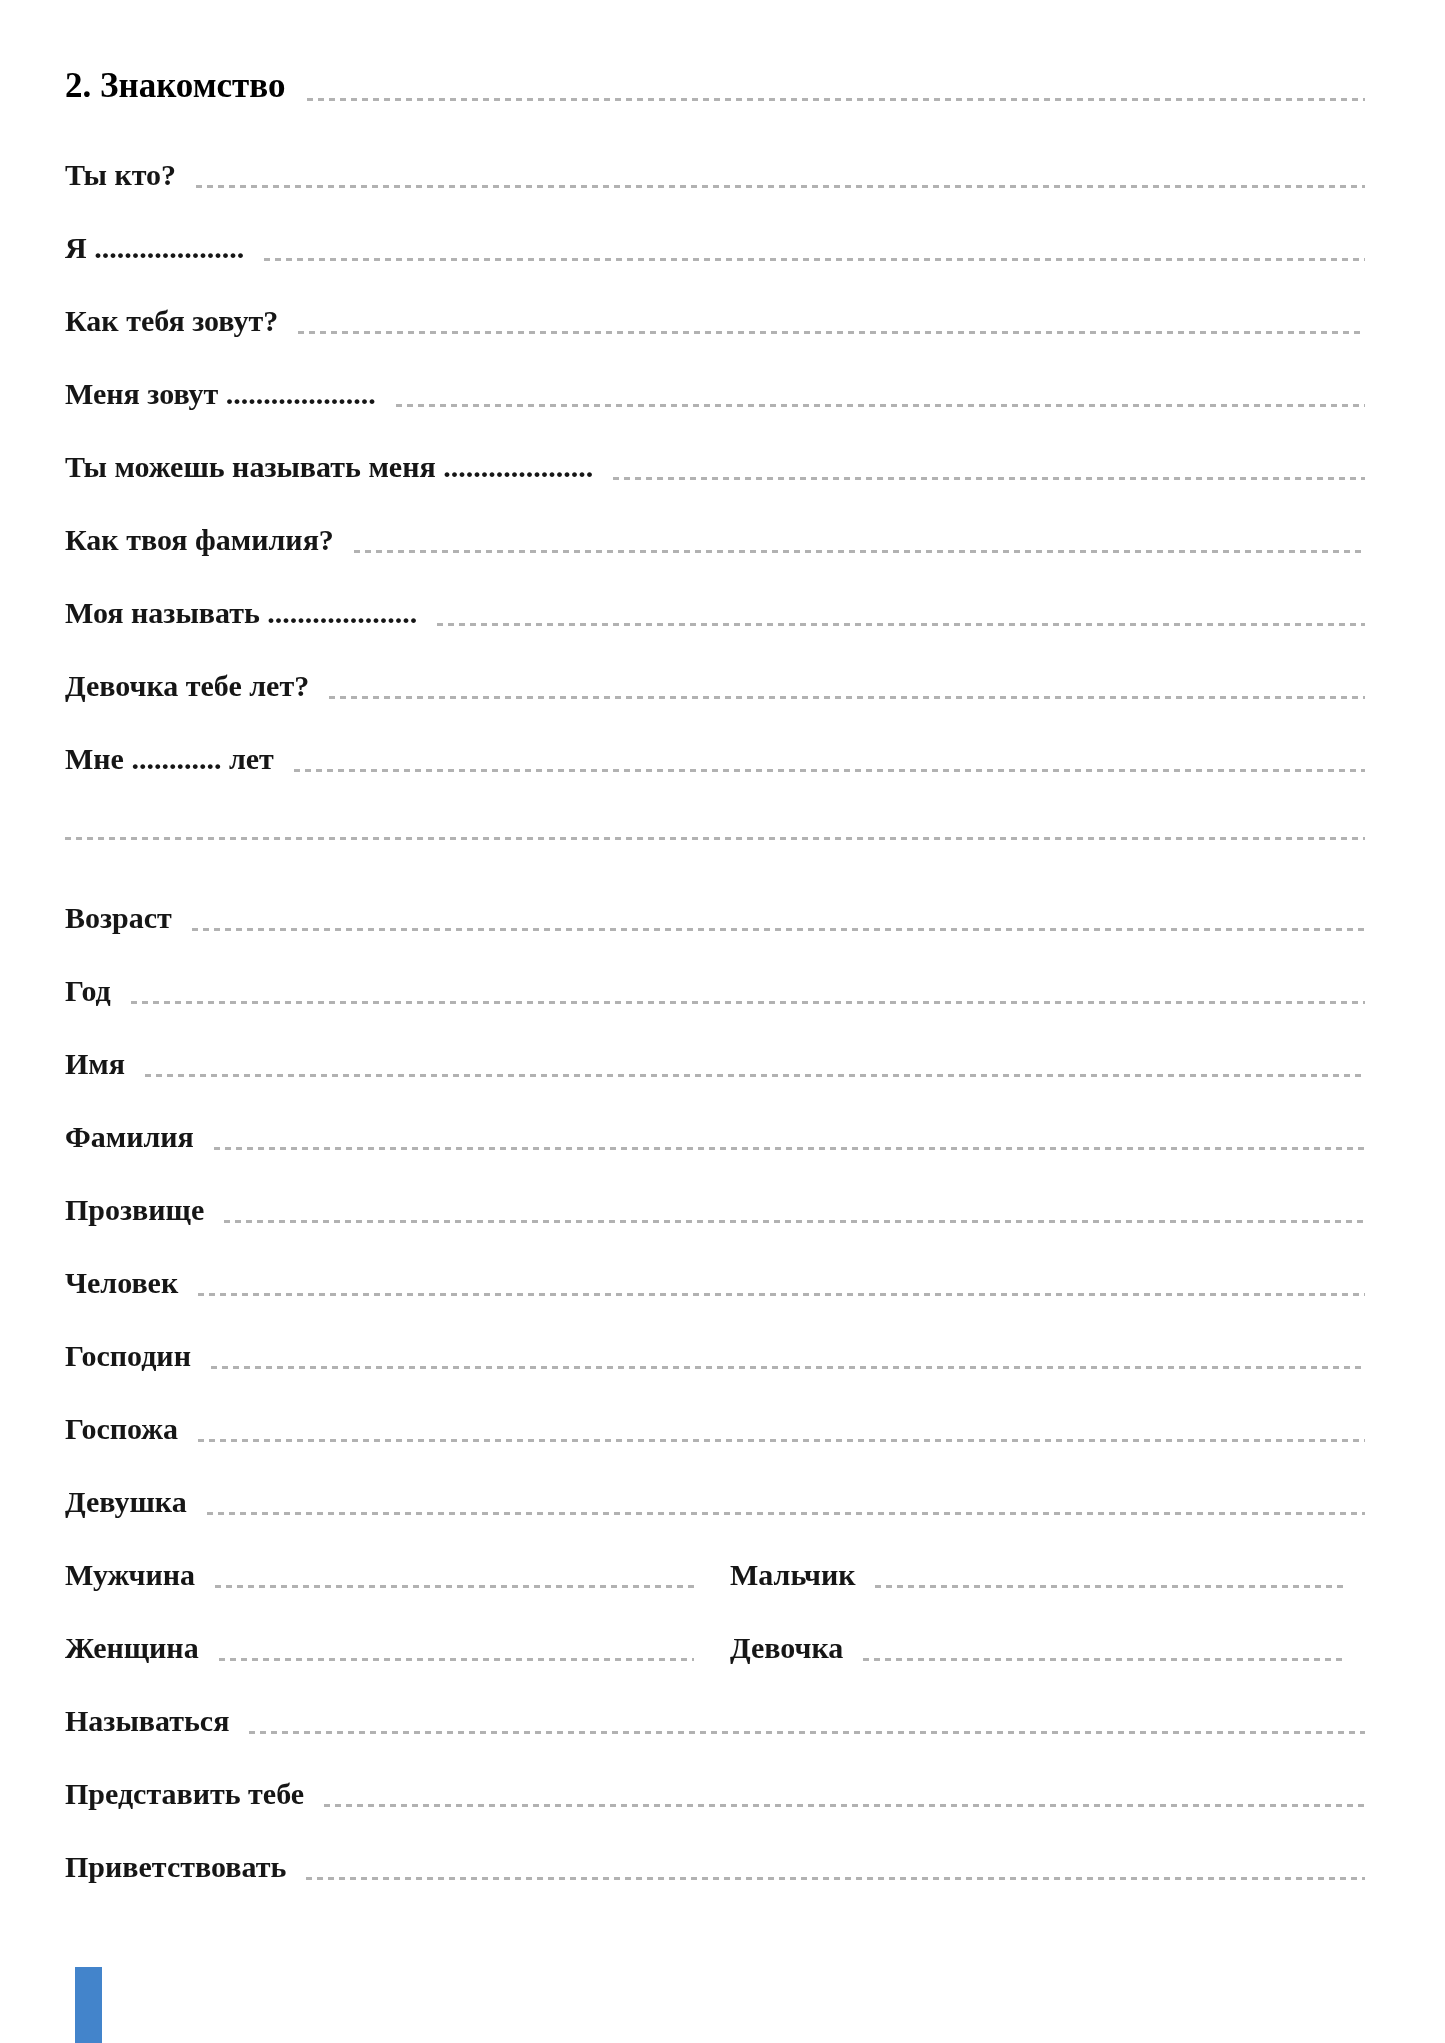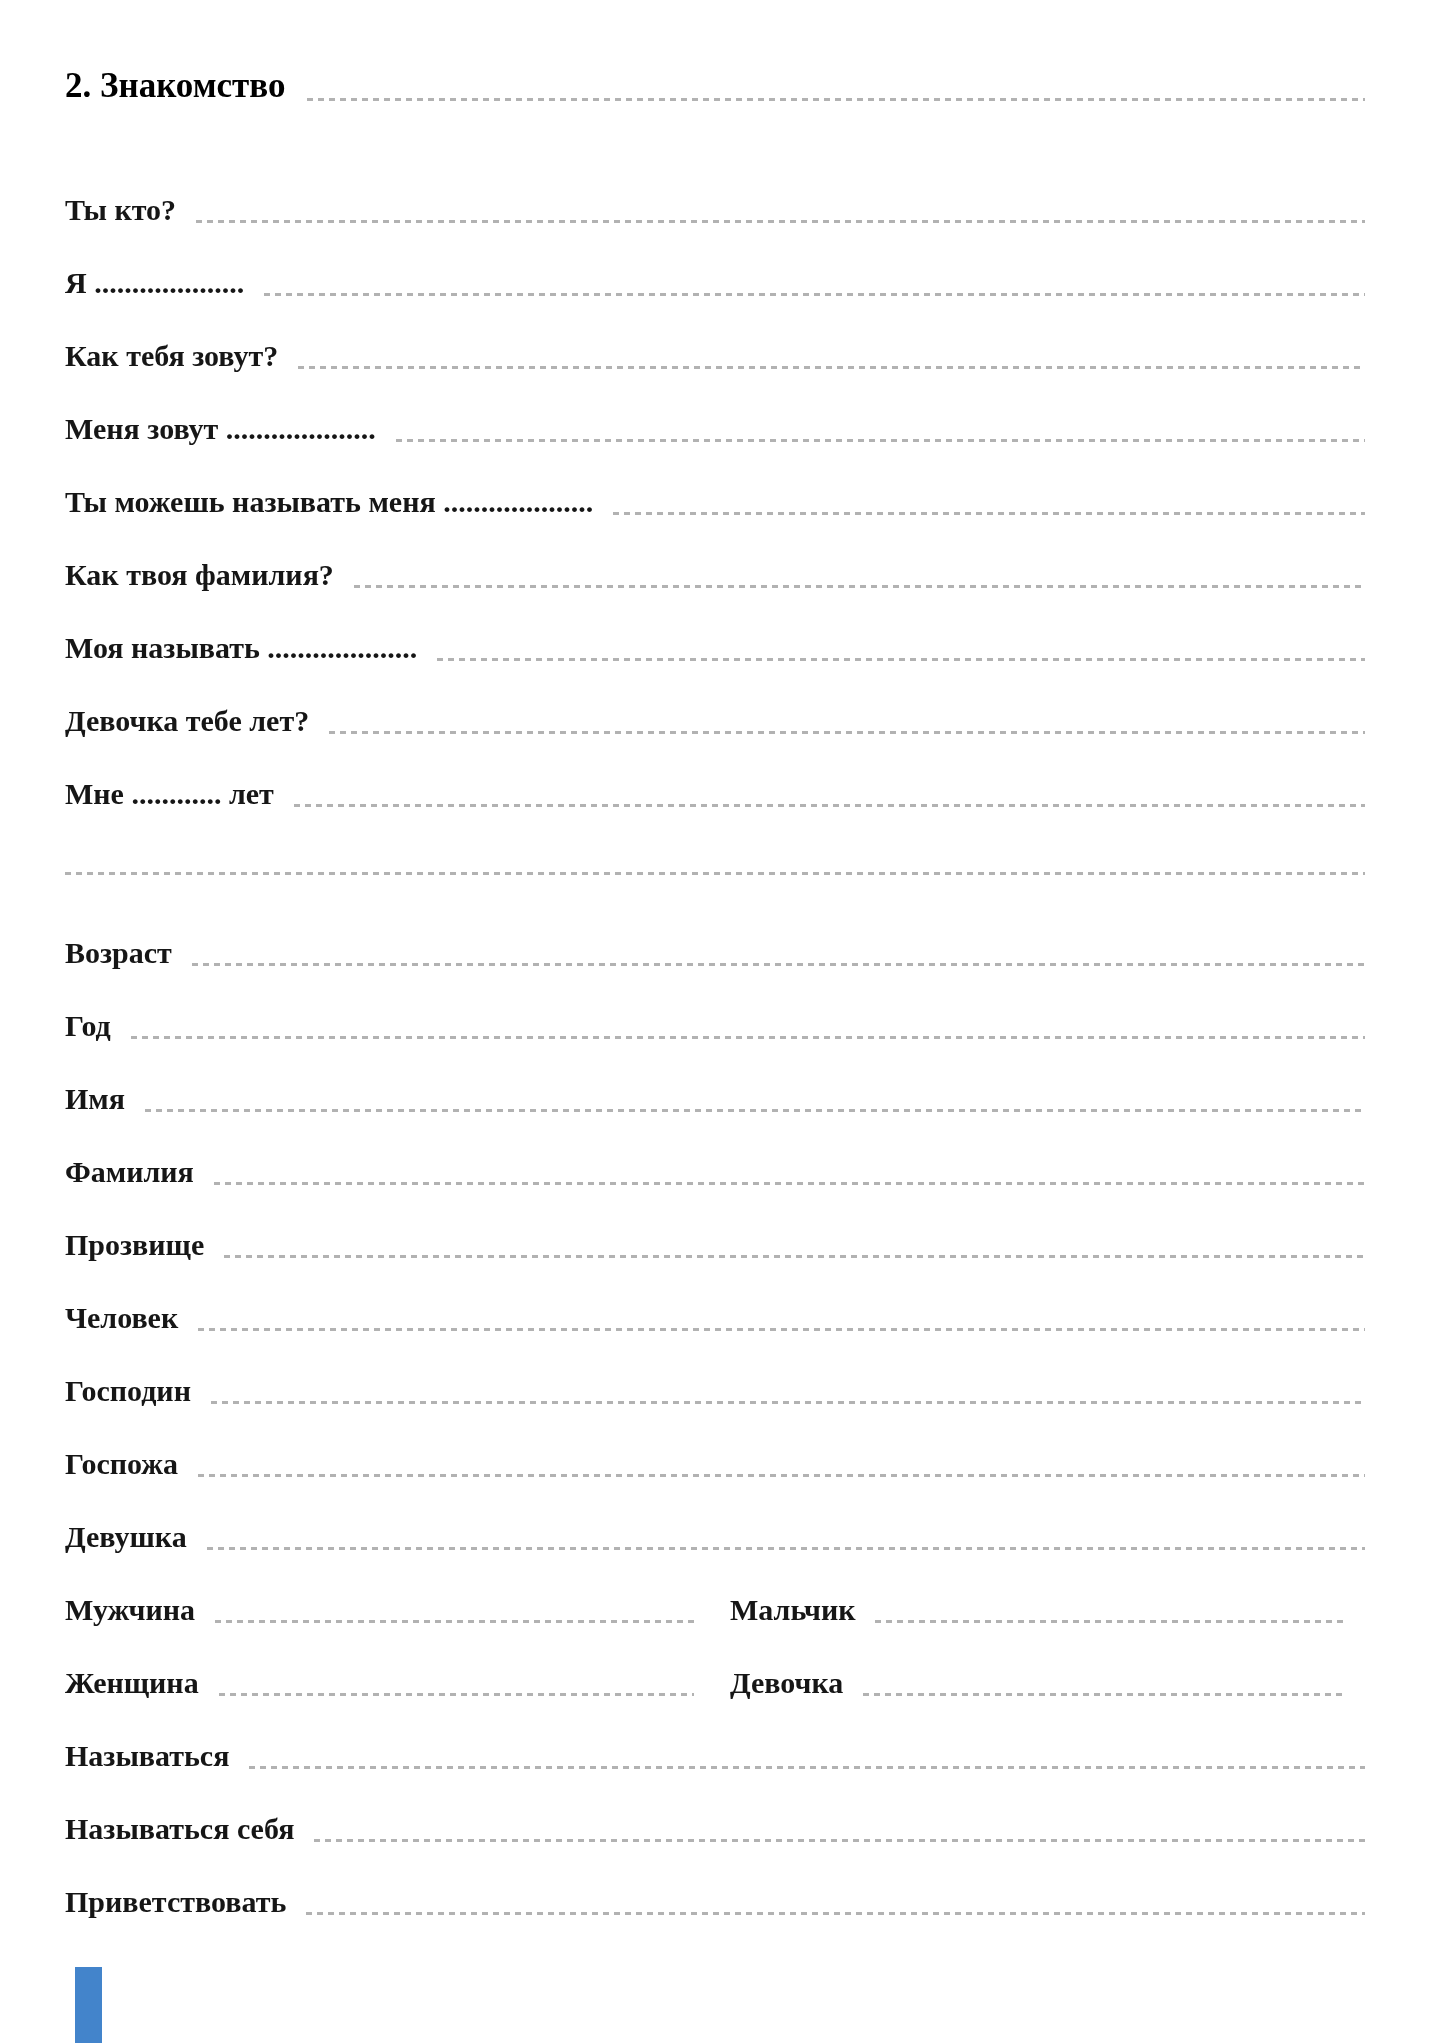--- a/index.html
+++ b/index.html
@@ -6,21 +6,21 @@
   .page{
     position:relative;
     width:1445px;height:2043px;
     box-sizing:border-box;
     padding:62px 80px 0 65px;
     background:#ffffff;
     color:#161616;
     font-family:"Liberation Serif","DejaVu Serif",serif;
     overflow:hidden;
   }
-  .title-row{display:flex;align-items:center;height:48px;margin-bottom:63px;}
+  .title-row{display:flex;align-items:center;height:48px;margin-bottom:28px;}
   .page-title{
     margin:0;font-size:35px;line-height:48px;font-weight:700;color:#000;
     white-space:nowrap;
   }
   .row{display:flex;align-items:center;height:73px;}
   .row.blank{height:86px;}
   .label{font-size:30px;line-height:36px;white-space:nowrap;font-weight:bold;}
   .dotline{
     flex:1;height:3px;margin-left:20px;margin-top:24px;
     background:repeating-linear-gradient(to right,var(--dots,#b2b2b2) 0 6px,transparent 6px 11px);
@@ -138,21 +138,21 @@
         <span class="cell right">
           <span class="label">Девочка</span>
           <span class="dotline"></span>
         </span>
       </div>
       <div class="row">
         <span class="label">Называться</span>
         <span class="dotline"></span>
       </div>
       <div class="row">
-        <span class="label">Называться себя</span>
+        <span class="label">Представить тебе</span>
         <span class="dotline"></span>
       </div>
       <div class="row">
         <span class="label">Приветствовать</span>
         <span class="dotline"></span>
       </div>
     </section>
   <div class="accent-bar"></div>
 </main>
 

